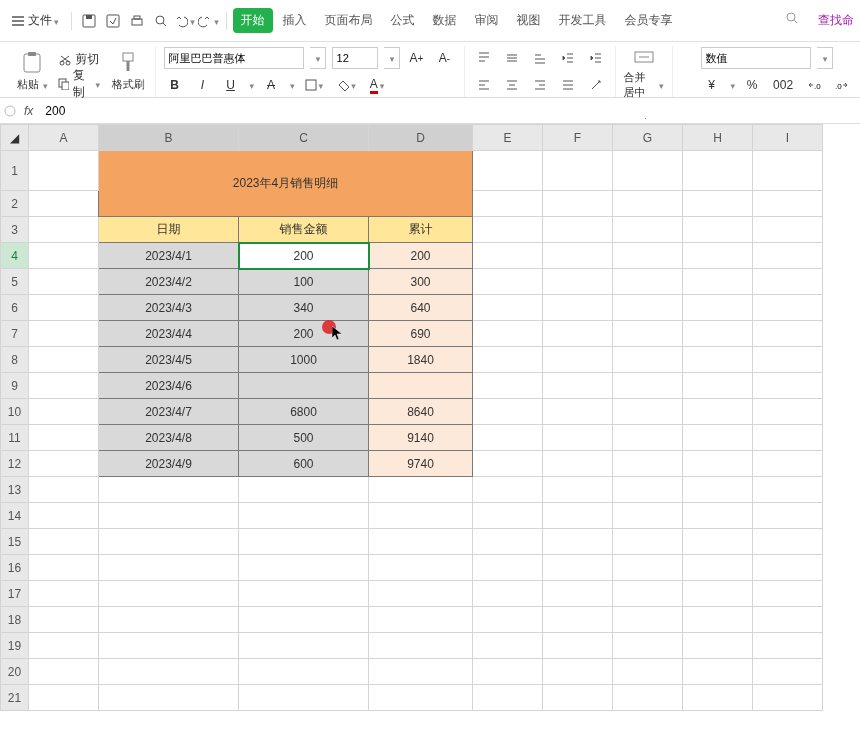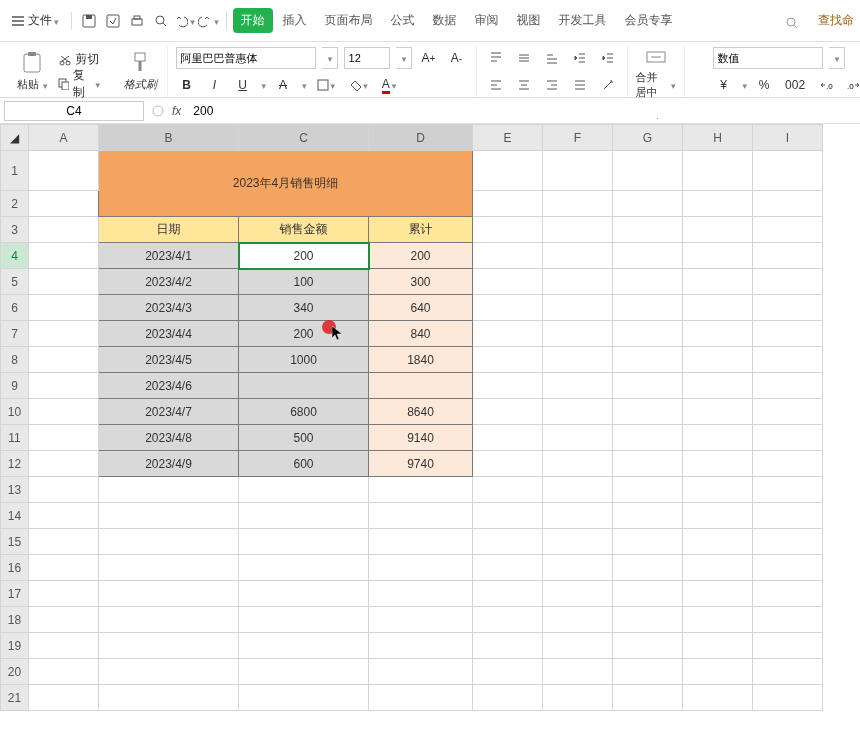--- a/index.html
+++ b/index.html
@@ -4,21 +4,21 @@
 <style>
   * { box-sizing: border-box; margin: 0; padding: 0; font-family: "Microsoft YaHei", sans-serif; }
   body { background: #fff; width: 860px; height: 734px; overflow: hidden; font-size: 12px; color:#333; }
   .menubar { display:flex; align-items:center; height:42px; padding:4px 6px; gap:2px; border-bottom:1px solid #e0e0e0;}
   .menubar .file-btn { display:flex; align-items:center; padding:2px 6px; cursor:pointer; }
   .menubar .file-btn svg { margin-right:4px;}
   .menubar .sep { width:1px; height:18px; background:#ddd; margin:0 4px;}
   .menubar .qicon { width:22px; height:22px; display:flex; align-items:center;justify-content:center; cursor:pointer;}
   .menubar .tab { padding:4px 8px; cursor:pointer; color:#555;}
   .menubar .tab.active { background:#22b14c; color:#fff; border-radius:4px; }
-  .menubar .search { margin-left:auto; color:#a16207; display:flex; align-items:flex-end; gap:20px;}
+  .menubar .search { margin-left:auto; color:#a21caf; display:flex; align-items:flex-start; gap:20px;}
   .ribbon { display:flex; align-items:stretch; height:56px; border-bottom:1px solid #ddd; padding:4px 6px 0 6px;}
   .ribbon-group { display:flex; flex-direction:column; justify-content:space-between; padding:0 8px; border-right:1px solid #eee;}
   .ribbon-top { display:flex; align-items:center; gap:6px; height:24px;}
   .ribbon-bot { display:flex; align-items:center; gap:6px; height:24px;}
   .rbtn { height:22px; min-width:22px; display:flex; align-items:center; justify-content:center; padding:0 4px; cursor:pointer; border-radius:2px;}
   .paste-big { display:flex; flex-direction:column; align-items:center; justify-content:center; width:40px; cursor:pointer;}
   .paste-big .lbl { font-size:11px; margin-top:2px; display:flex; align-items:center; gap:2px;}
   .font-select { border:1px solid #ccc; height:22px; font-size:11px; padding:0 4px; }
   .font-name { width:140px;}
   .font-size { width:46px;}
@@ -146,21 +146,21 @@
         </div>
       <div class="rbtn">
           <svg width="12" height="12">
             <rect x="1" y="1" width="7" height="8" fill="none" stroke="#555"></rect>
             <rect x="4" y="4" width="7" height="8" fill="#fff" stroke="#555"></rect>
           </svg>
           <span style="margin-left:4px;">复制</span>
           <span class="chev-down"></span>
         </div>
     </div>
-    <div class="paste-big" style="margin-left:18px;font-style:italic;">
+    <div class="paste-big" style="margin-left:6px;">
       <svg width="20" height="24">
           <rect x="5" y="2" width="10" height="8" fill="none" stroke="#888"></rect>
           <path d="M10 10v10" stroke="#888" stroke-width="3"></path>
         </svg>
       <div class="lbl">
           <span>格式刷</span>
         </div>
     </div>
   </div>
 
@@ -303,21 +303,20 @@
           <svg width="14" height="12">
             <path d="M8 6h4m-2-2l2 2-2 2" stroke="#555" fill="none"></path>
             <text x="0" y="10" font-size="8">.0</text>
           </svg>
         </div>
     </div>
   </div>
 </div>
 
 <div class="namebox-row">
-  <input class="namebox" value="C4" style="">
   <svg width="12" height="12">
       <circle cx="6" cy="6" r="5" fill="none" stroke="#bbb"></circle>
     </svg>
   <span class="fx">fx</span>
   <input class="formula-input" value="200" style="">
 </div>
 
 <div class="sheet-wrap">
 <table class="grid">
   <tbody>
@@ -398,21 +397,21 @@
           <td class="cell"></td>
           <td class="cell"></td>
           <td class="cell"></td>
           <td class="cell"></td>
         </tr>
   <tr>
           <td class="rowhead">7</td>
           <td class="cell"></td>
     <td class="cell data-cell">2023/4/4</td>
     <td class="cell data-cell">200</td>
-    <td class="cell cum-cell">840</td>
+    <td class="cell cum-cell">690</td>
     <td class="cell"></td>
           <td class="cell"></td>
           <td class="cell"></td>
           <td class="cell"></td>
           <td class="cell"></td>
         </tr>
   <tr>
           <td class="rowhead">8</td>
           <td class="cell"></td>
     <td class="cell data-cell">2023/4/5</td>

